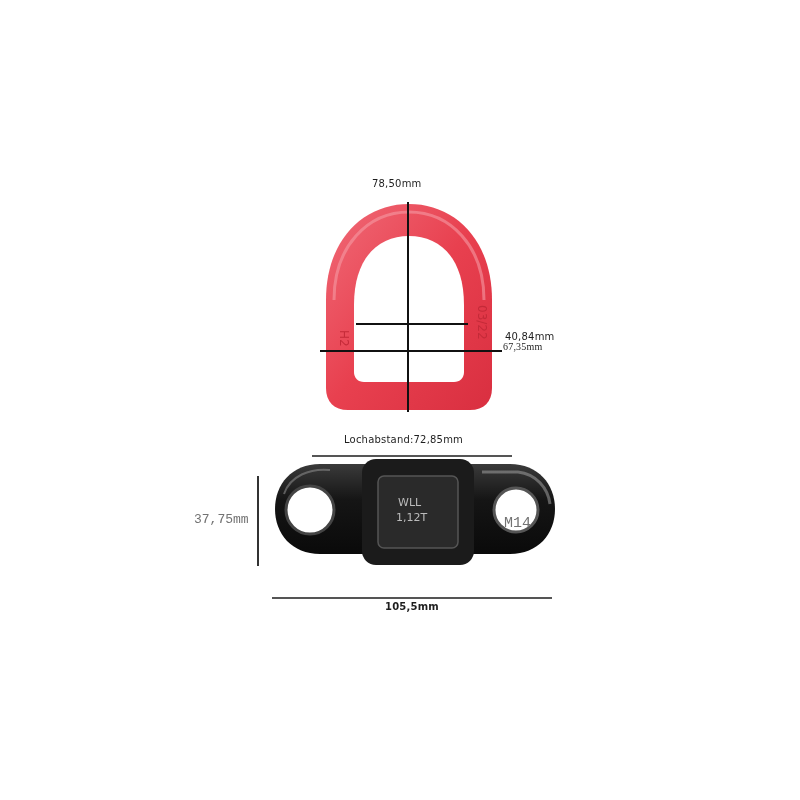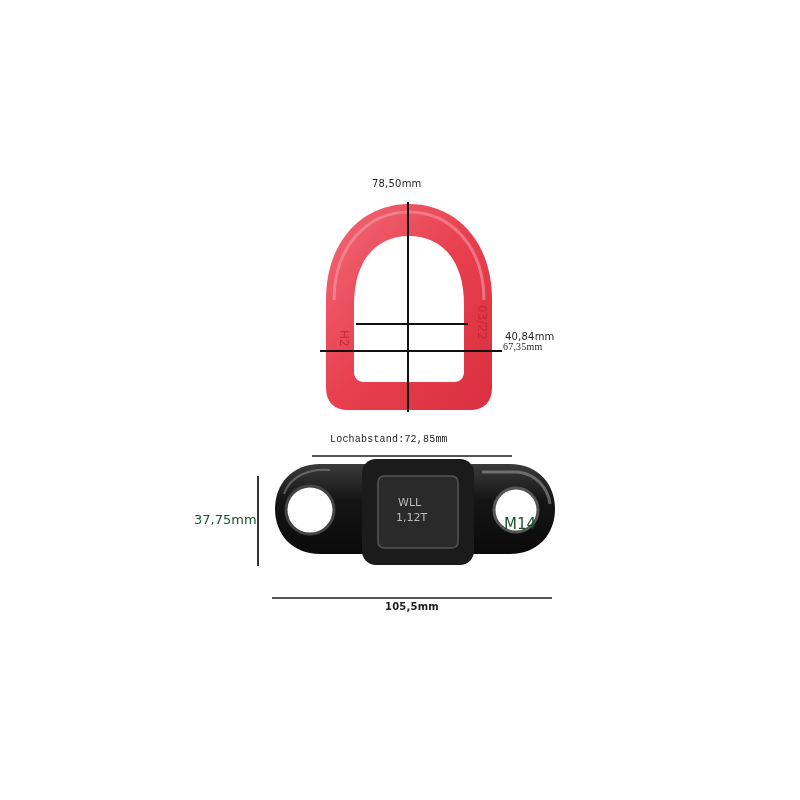--- a/index.html
+++ b/index.html
@@ -1,19 +1,19 @@
 <!DOCTYPE html>
 <html><head>
 <meta charset="utf-8">
 <style>
   html, body { margin:0; padding:0; background:#ffffff; }
   body { width:800px; height:800px; position:relative; overflow:hidden; font-family:"DejaVu Sans", sans-serif; color:#222; }
   .abs { position:absolute; }
   .label { font-size:10px; color:#1e1e1e; white-space:nowrap; letter-spacing:0.2px; }
-  .label-sm { font-size:13px; color:#14532d; white-space:nowrap; }
+  .label-sm { font-size:13px; color:#737373; white-space:nowrap;font-family:Liberation Mono, monospace; }
   .line-h { position:absolute; height:1.5px; background:#111; }
   .line-v { position:absolute; width:1.5px; background:#111; }
   .gray-h { position:absolute; height:1.5px; background:#555; }
   .gray-v { position:absolute; width:1.5px; background:#333; }
 </style>
 </head>
 <body>
 
 <div class="abs" style="left:318px;top:200px;width:182px;height:215px;">
   <svg width="182" height="215" viewBox="0 0 182 215">
@@ -33,21 +33,21 @@
 </div>
 
 <div class="line-v" style="left:407px;top:202px;height:210px;"></div>
 <div class="line-h" style="left:356px;top:323px;width:112px;"></div>
 <div class="line-h" style="left:320px;top:350px;width:182px;"></div>
 
 <div class="abs label" style="left:372px;top:178px;">78,50mm</div>
 <div class="abs label" style="left:505px;top:311px;margin-top:20px;">40,84mm</div>
 <div class="abs label" style="left:503px;top:341px;font-family:Liberation Serif, serif;">67,35mm</div>
 
-<div class="abs label" style="left:330px;top:434px;font-family:Liberation Mono, monospace;">Lochabstand:72,85mm</div>
+<div class="abs label" style="left:344px;top:434px;">Lochabstand:72,85mm</div>
 <div class="gray-h" style="left:312px;top:455px;width:200px;"></div>
 
 <div class="gray-v" style="left:257px;top:476px;height:90px;"></div>
 <div class="abs label-sm" style="left:194px;top:512px;">37,75mm</div>
 
 <div class="abs" style="left:270px;top:454px;width:290px;height:115px;">
   <svg width="290" height="115" viewBox="0 0 290 115">
     <defs>
       <linearGradient id="bg" x1="0" y1="0" x2="0" y2="1">
         <stop offset="0" stop-color="#3a3a3a"></stop>

